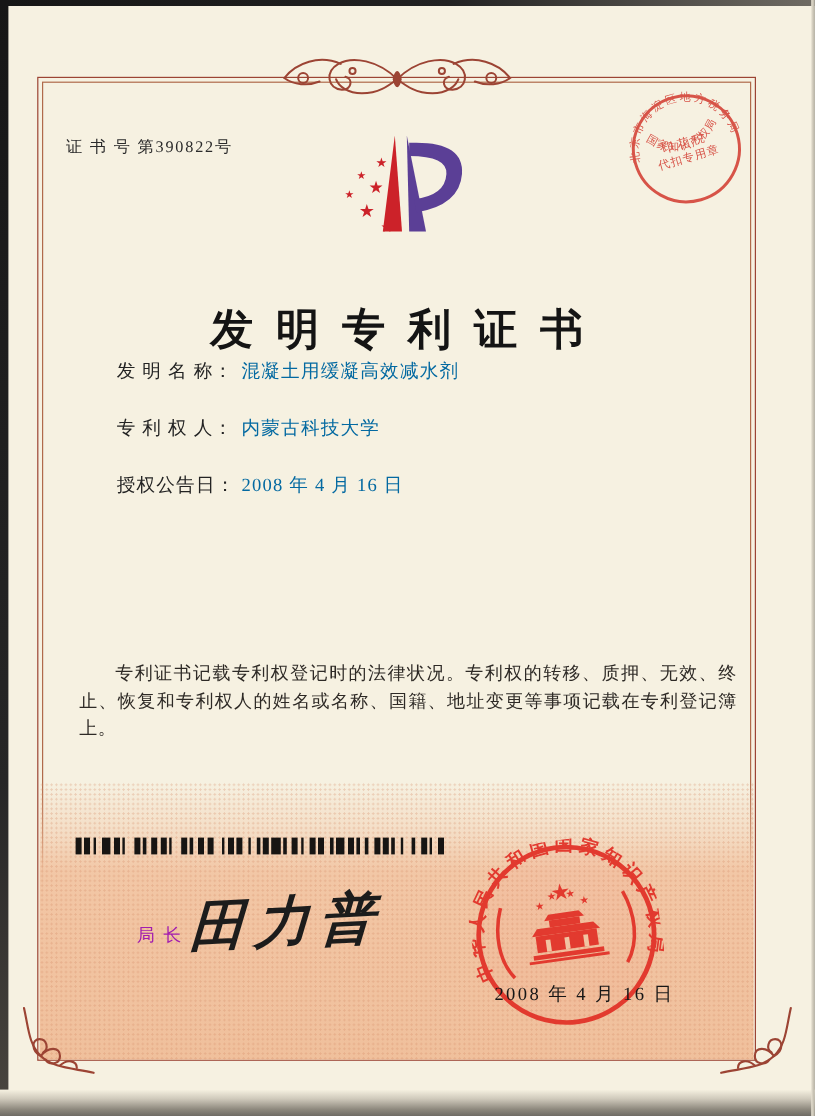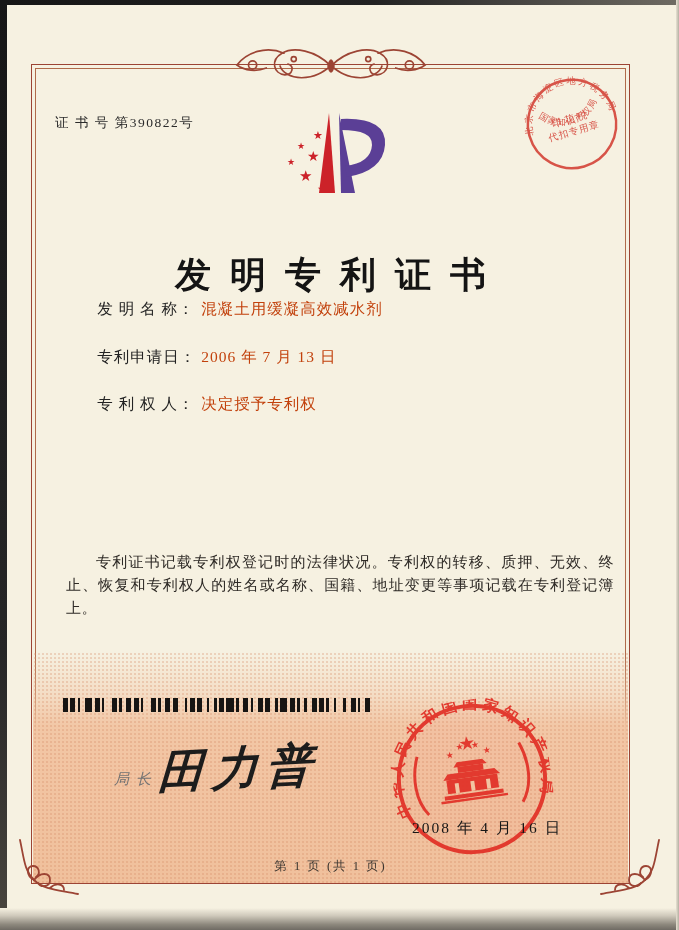--- a/index.html
+++ b/index.html
@@ -32,31 +32,31 @@
   .logo{position:absolute;left:283px;top:103px;}
 
   .tax-stamp{position:absolute;left:524px;top:76px;transform:rotate(-16deg);opacity:.92;}
 
   .title{position:absolute;left:31px;top:203px;width:599px;text-align:center;
     font-size:36px;font-weight:700;color:#141414;letter-spacing:19px;text-indent:19px;margin-top:48px;}
 
   .fields{position:absolute;left:74px;top:281px;width:520px;}
   .f-row{height:47.5px;font-size:15.5px;color:#232323;white-space:pre;}
   .f-label{display:inline-block;min-width:104px;letter-spacing:1px;color:#232323;}
-  .f-value{letter-spacing:1px;color:#c2410c;}
+  .f-value{letter-spacing:1px;color:#0369a1;}
 
   .body-text{position:absolute;left:66px;top:551px;width:548px;font-size:15px;line-height:23px;
     color:#2e2a26;text-align:justify;}
   .body-text p{margin:0;text-indent:2em;letter-spacing:.5px;}
 
   .barcode{position:absolute;left:63px;top:698px;width:310px;height:14px;display:flex;z-index:4;}
   .bc-bar{background:#171513;min-width:1px;}
   .bc-gap{background:transparent;min-width:1px;}
 
-  .role-label{position:absolute;left:114px;top:770px;font-size:15px;letter-spacing:7px;color:#737373;z-index:5;font-style:italic;}
+  .role-label{position:absolute;left:114px;top:770px;font-size:15px;letter-spacing:7px;color:#a21caf;z-index:5;}
   .signature{position:absolute;left:158px;top:738px;font-size:46px;font-style:italic;font-weight:600;
     color:#1c1c1c;transform:rotate(-3deg) skewX(-6deg);letter-spacing:8px;z-index:5;}
 
   .seal{position:absolute;left:393px;top:700px;z-index:3;transform:rotate(-8deg);opacity:.95;}
   .seal-date{position:absolute;left:412px;top:818px;font-size:15.5px;letter-spacing:2px;color:#161616;z-index:6;}
 
   .footer-page{position:absolute;left:31px;top:858px;width:599px;text-align:center;
     font-size:12.5px;letter-spacing:2px;color:#3c3630;z-index:5;}
 </style>
 </head>
@@ -141,24 +141,24 @@
     <text x="0" y="11" text-anchor="middle" fill="#d5473c" font-size="10" letter-spacing="1">代扣专用章</text>
   </svg>
 
   <div class="title">发明专利证书</div>
 
   <div class="fields">
     <div class="f-row">
       <span class="f-label">发 明 名 称：</span><span class="f-value">混凝土用缓凝高效减水剂</span>
     </div>
     <div class="f-row">
-      <span class="f-label">专利申请日：</span><span class="f-value">2006 年 7 月 13 日</span>
+      <span class="f-label">专 利 权 人：</span><span class="f-value">内蒙古科技大学</span>
     </div>
     <div class="f-row">
-      <span class="f-label">专 利 权 人：</span><span class="f-value">决定授予专利权</span>
+      <span class="f-label">授权公告日：</span><span class="f-value">2008 年 4 月 16 日</span>
     </div>
   </div>
 
   <div class="body-text">
     <p>专利证书记载专利权登记时的法律状况。专利权的转移、质押、无效、终止、恢复和专利权人的姓名或名称、国籍、地址变更等事项记载在专利登记簿上。</p>
   </div>
 
   <div class="barcode">
       <span class="bc-bar" style="flex-grow: 2;"></span>
       <span class="bc-gap" style="flex-grow: 1;"></span>
@@ -268,15 +268,14 @@
       <rect x="14" y="2" width="4" height="10" fill="#f2c5a3"></rect>
       <rect x="-30" y="14" width="60" height="4"></rect>
       <path d="M-34,20 L34,20" stroke="#e23329" stroke-width="2.5" fill="none"></path>
       <path d="M-52,-30 C-60,-10 -60,14 -48,30" stroke="#e23329" stroke-width="3" fill="none"></path>
       <path d="M52,-30 C60,-10 60,14 48,30" stroke="#e23329" stroke-width="3" fill="none"></path>
     </g>
   </svg>
 
   <div class="seal-date">2008 年 4 月 16 日</div>
 
-  <div class="footer-page">第 1 页 (共 1 页)</div>
 
 </div>
 
 </body></html>

